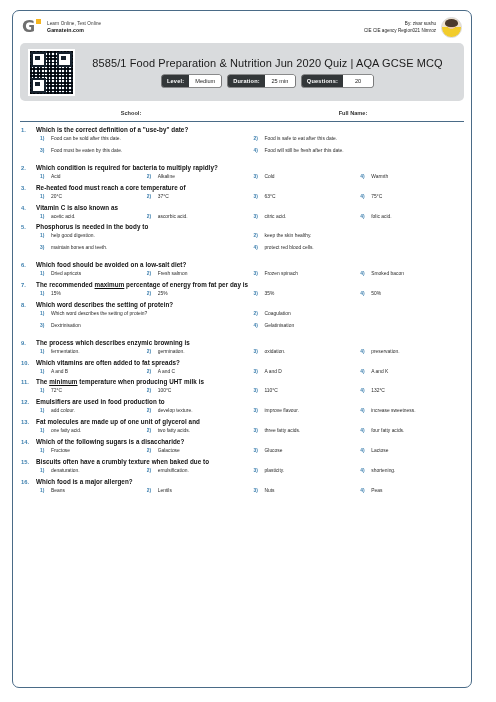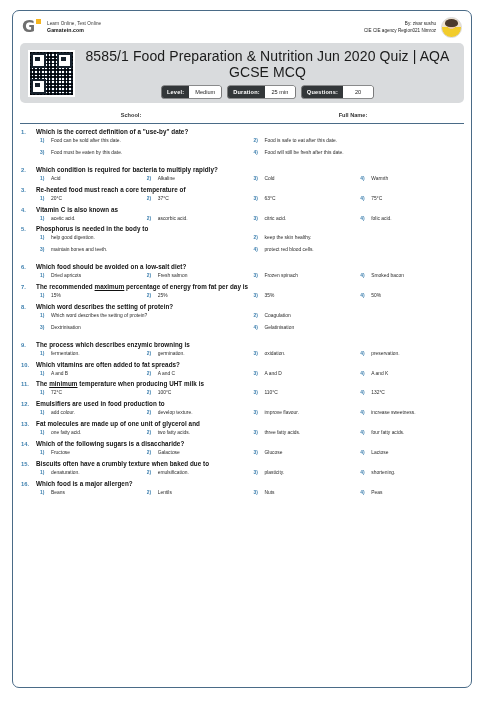--- a/index.html
+++ b/index.html
@@ -72,21 +72,21 @@
     background-blend-mode:multiply;
     position:relative;
     border:2px solid #ffffff;
   }
   .qr .fp{position:absolute;width:11px;height:11px;border:2.2px solid #16212c;background:#fff;}
   .qr .fp:after{content:"";position:absolute;left:2.2px;top:2.2px;width:4.4px;height:4.4px;background:#16212c;}
   .qr .tl{left:1px;top:1px;}
   .qr .tr{right:1px;top:1px;}
   .qr .bl{left:1px;bottom:1px;}
   .band-main{flex:1;text-align:center;padding-left:4px;}
-  .band-title{font-size:14px;color:#1b1b1b;letter-spacing:.1px;margin-bottom:6px;}
+  .band-title{font-size:11px;color:#1b1b1b;letter-spacing:.1px;margin-bottom:6px;}
   .meta{display:flex;justify-content:center;gap:7px;}
   .chip{display:flex;align-items:stretch;border-radius:2px;overflow:hidden;box-shadow:0 0 0 .6px #3a3a3a;}
   .chip .k{background:#333739;color:#fff;font-size:5.6px;font-weight:bold;padding:3px 5px;letter-spacing:.2px;}
   .chip .v{background:#ffffff;color:#1b1b1b;font-size:5.6px;padding:3px 6px;min-width:18px;text-align:center;}
   
   .namerow{
     display:flex;padding:6px 0 5px 0;border-bottom:1.6px solid #4a6b87;
     margin:3px 7px 0 7px;
   }
   .namerow .cell{flex:1;text-align:center;font-size:5.6px;color:#333;font-weight:bold;}

